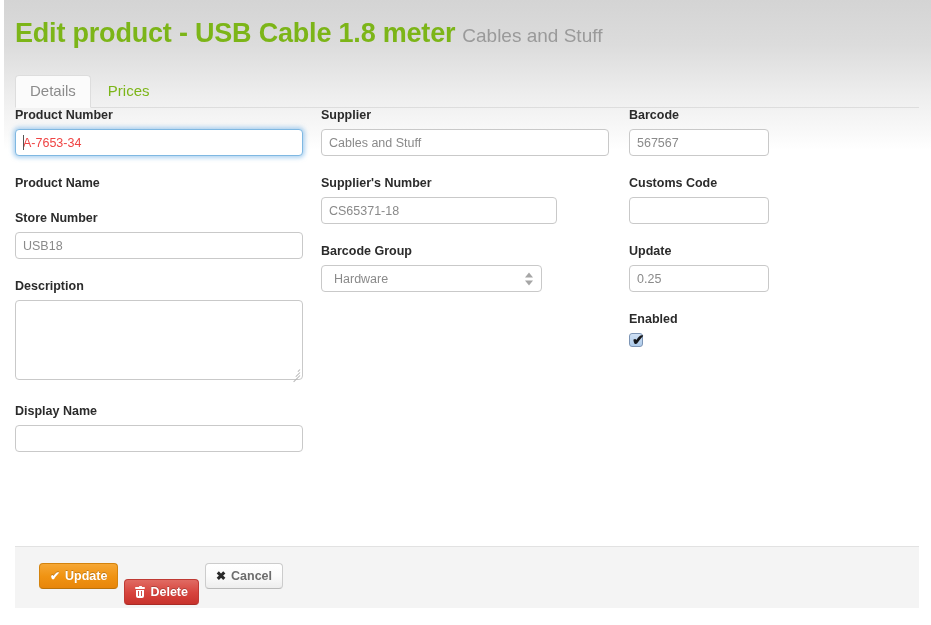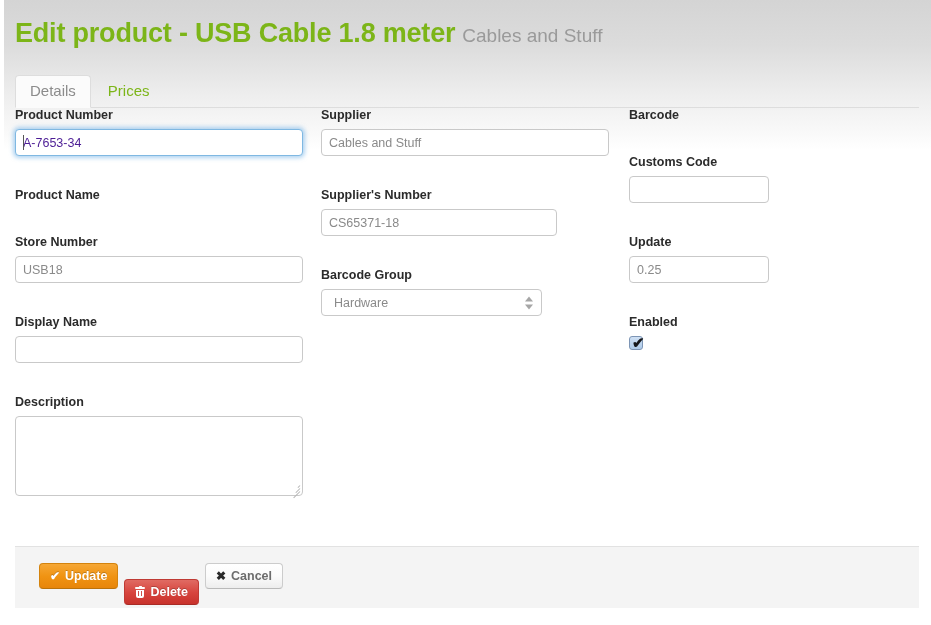--- a/index.html
+++ b/index.html
@@ -107,21 +107,21 @@
     background: transparent;
   }
   .col {
     position: absolute;
     top: 0;
   }
   .col-1 { left: 15px; width: 300px; }
   .col-2 { left: 321px; width: 300px; }
   .col-3 { left: 629px; width: 290px; }
 
-  .field { margin-bottom: 32px; }
+  .field { margin-bottom: 20px; }
   .field-label {
     display: block;
     font-size: 12.5px;
     color: #2b2b2b;
     font-weight: bold;
     margin-bottom: 6px;
     line-height: 15px;
   }
 
   .input {
@@ -134,21 +134,21 @@
     color: #8a8a8a;
     background: #ffffff;
     border: 1px solid #c9c9c9;
     border-radius: 4px;
     outline: none;
   }
   .input::placeholder { color: #8a8a8a; }
   .input.focused {
     border-color: #7fb8e2;
     box-shadow: 0 0 4px 2px rgba(110,175,230,0.55);
-    color: #4c1d95;
+    color: #ef4444;
   }
 
   .w-288 { width: 288px; }
   .w-214 { width: 236px; }
   .w-221 { width: 221px; padding-left: 12px; }
   .w-140 { width: 140px; }
 
   
   .caret-wrap { position: relative; }
   .caret {
@@ -368,34 +368,34 @@
       <div class="field">
         <label class="field-label">Product Name</label>
       </div>
 
       <div class="field">
         <label class="field-label">Store Number</label>
         <input class="input w-288" type="text" placeholder="USB18" style="">
       </div>
 
       <div class="field">
-        <label class="field-label">Display Name</label>
-        <input class="input w-288" type="text" placeholder="" style="">
-      </div>
-
-      <div class="field">
         <label class="field-label">Description</label>
         <div class="ta-wrap">
           <textarea class="input w-288" placeholder="" style=""></textarea>
           <span class="resize-grip">
             <span></span>
               <span></span>
               <span></span>
           </span>
         </div>
+      </div>
+
+      <div class="field">
+        <label class="field-label">Display Name</label>
+        <input class="input w-288" type="text" placeholder="" style="">
       </div>
 
     </div>
 
     <div class="col col-2">
 
       <div class="field">
         <label class="field-label">Supplier</label>
         <input class="input w-288" type="text" placeholder="Cables and Stuff" style="">
       </div>
@@ -417,20 +417,21 @@
           </span>
         </span>
       </div>
 
     </div>
 
     <div class="col col-3">
 
       <div class="field">
         <label class="field-label">Barcode</label>
+        <input class="input w-140" type="text" placeholder="567567" style="">
       </div>
 
       <div class="field">
         <label class="field-label">Customs Code</label>
         <input class="input w-140" type="text" placeholder="" style="">
       </div>
 
       <div class="field">
         <label class="field-label">Update</label>
         <input class="input w-140" type="text" placeholder="0.25" style="">

